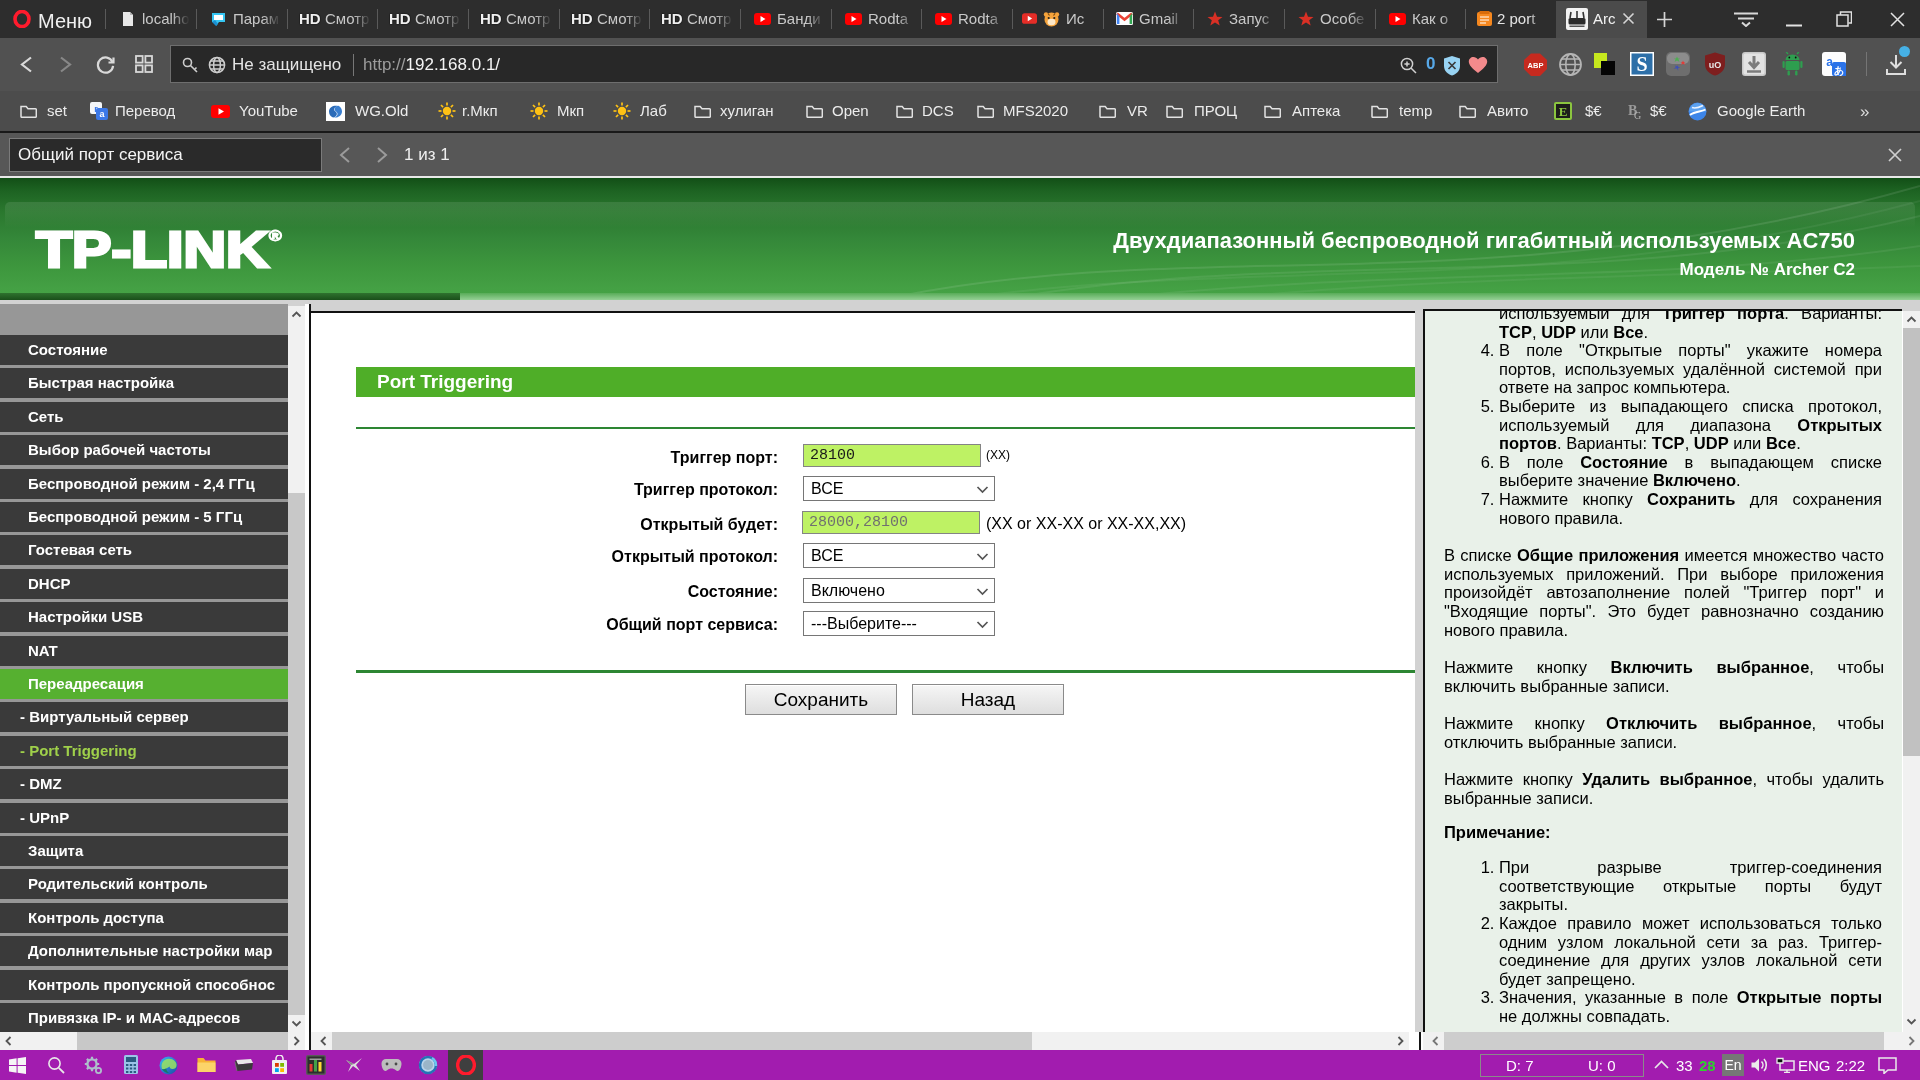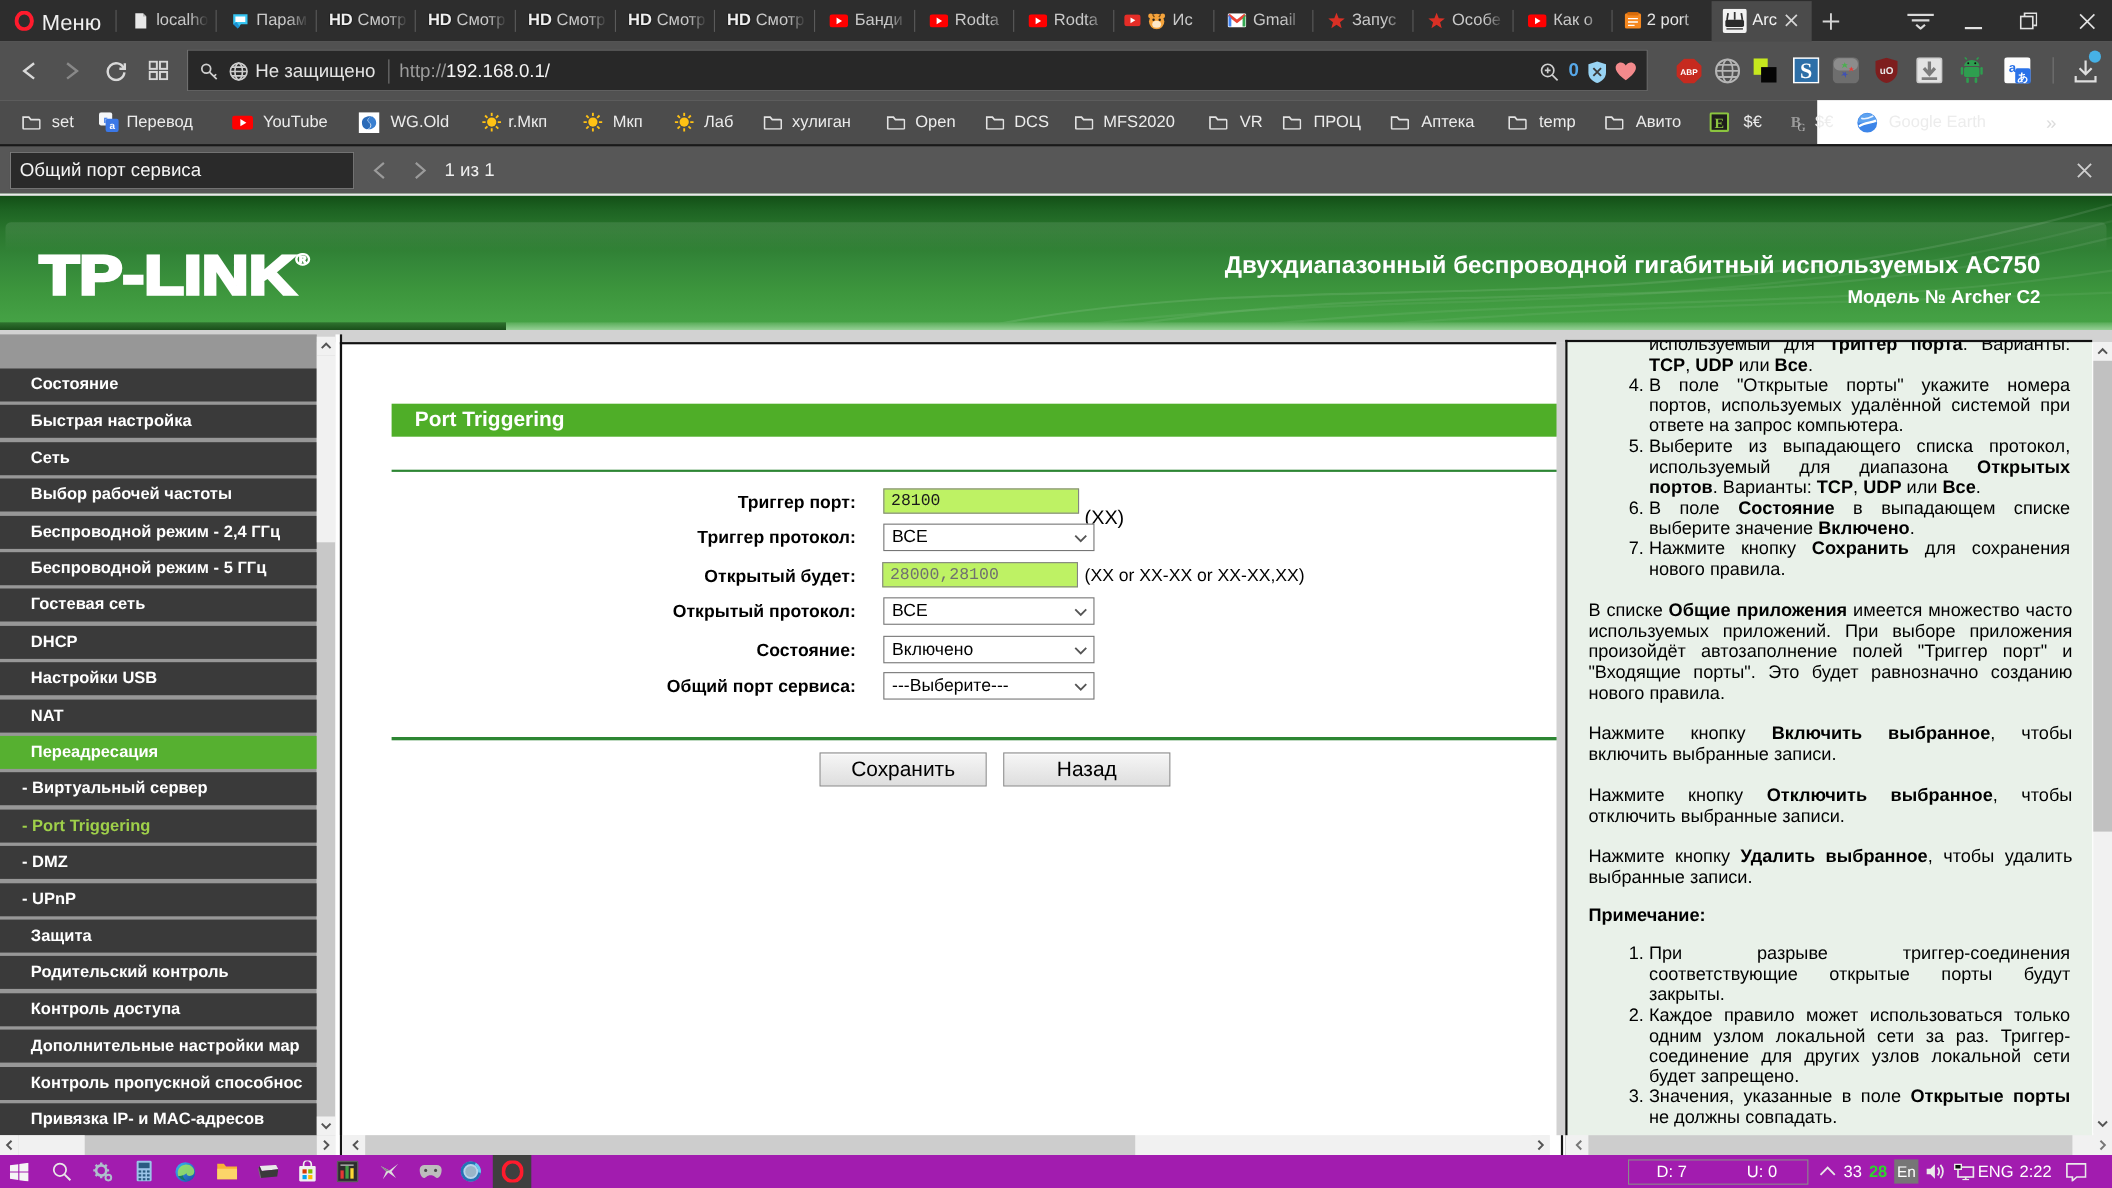--- a/index.html
+++ b/index.html
@@ -9,21 +9,21 @@
 
 #tabbar { left:0; top:0; width:1920px; height:38px; background:#2d2d2d; }
 .tabsep { position:absolute; top:9px; width:1px; height:20px; background:#5a5a5a; }
 .tabtxt { position:absolute; top:10px; font-size:15px; color:#c9c9c9; white-space:nowrap; overflow:hidden; }
 .fade { -webkit-mask-image:linear-gradient(90deg,#000 60%,transparent 95%); }
 .tico { position:absolute; top:11px; }
 
 #addrrow { left:0; top:38px; width:1920px; height:53px; background:#515151; }
 #urlbox { position:absolute; left:170px; top:7px; width:1328px; height:38px; background:#282828; border:1px solid #6e6e6e; }
 
-#bmrow { left:0; top:91px; width:1652px; height:40px; background:#4c4c4c; }
+#bmrow { left:0; top:91px; width:1920px; height:40px; background:#4c4c4c; }
 .bmtxt { position:absolute; top:11px; font-size:15px; color:#ececec; white-space:nowrap; }
 
 #findbar { left:0; top:131px; width:1920px; height:45px; background:#575757; border-top:2px solid #191919; }
 
 #header { left:0; top:176px; width:1920px; height:124px;
   background:linear-gradient(180deg,#114c15 0%,#1d6322 12%,#2a772e 28%,#348739 50%,#3d963d 72%,#44a044 90%,#46a446 100%); }
 #header .topline { position:absolute; left:0; top:0; width:1920px; height:2px; background:#e9e9e9; }
 
 #graystrip { left:0; top:300px; width:1920px; height:11px; background:#d2d2d2; }
 #sidebar { left:0; top:304px; width:288px; height:746px; background:#979797; }
@@ -465,21 +465,21 @@
     </div>
 
   <div class="abs" style="left:305px;top:304px;width:4px;height:746px;background:#fff"></div>
   <div class="abs" style="left:309px;top:304px;width:2px;height:746px;background:#151515"></div>
   <div class="abs" id="content">
     <div class="abs" style="left:45px;top:54px;width:1060px;height:30px;background:#4fae28"></div>
     <span class="abs" style="left:66px;top:58px;font-size:19px;font-weight:bold;color:#fff">Port Triggering</span>
     <div class="abs" style="left:45px;top:114px;width:1060px;height:2px;background:#2d8633"></div>
     <span class="lbl" style="top:136px">Триггер порт:</span>
     <input class="inp abs" style="left: 492px; top: 131px;" value="28100">
-    <span class="abs" style="left:675px;top:147px;font-size:18px">(XX)</span>
+    <span class="abs" style="left:675px;top:135px;font-size:12px">(XX)</span>
     <span class="lbl" style="top:168px">Триггер протокол:</span>
     <div class="sel abs" style="left:492px;top:163px">ВСЕ<svg class="abs selar" width="13" height="14" viewBox="0 0 13 14">
           <use href="#selarrow"></use>
         </svg></div>
     <span class="lbl" style="top:203px">Открытый будет:</span>
     <input class="inp abs" style="left: 491px; top: 198px; color: rgb(112, 112, 112);" value="28000,28100">
     <span class="abs" style="left:675px;top:202px;font-size:16px">(XX or XX-XX or XX-XX,XX)</span>
     <span class="lbl" style="top:235px">Открытый протокол:</span>
     <div class="sel abs" style="left:492px;top:230px">ВСЕ<svg class="abs selar" width="13" height="14" viewBox="0 0 13 14">
           <use href="#selarrow"></use>

